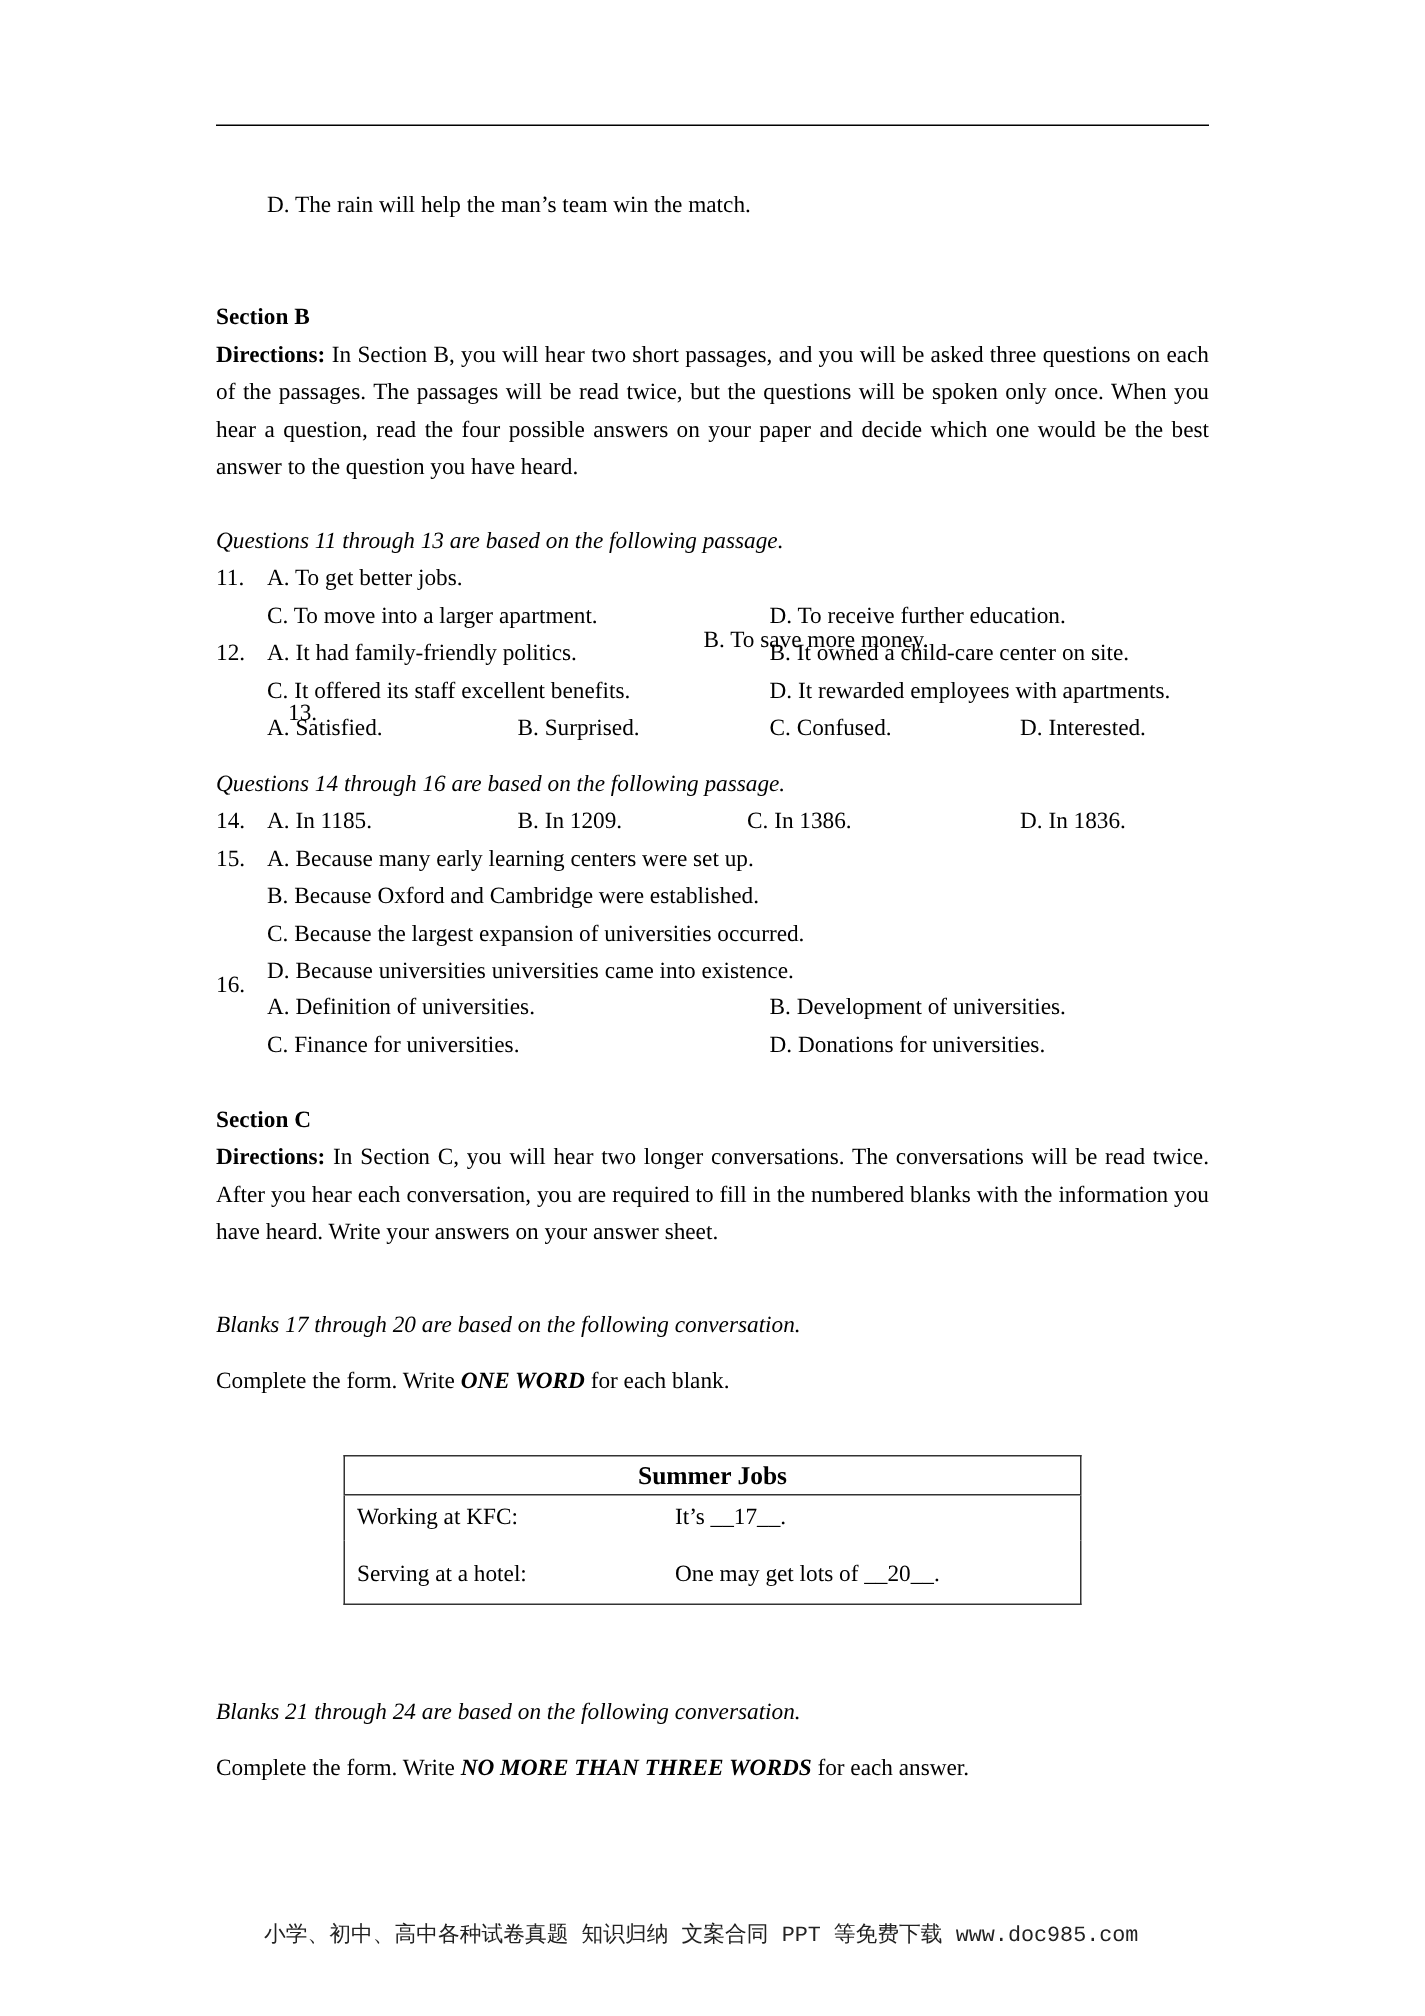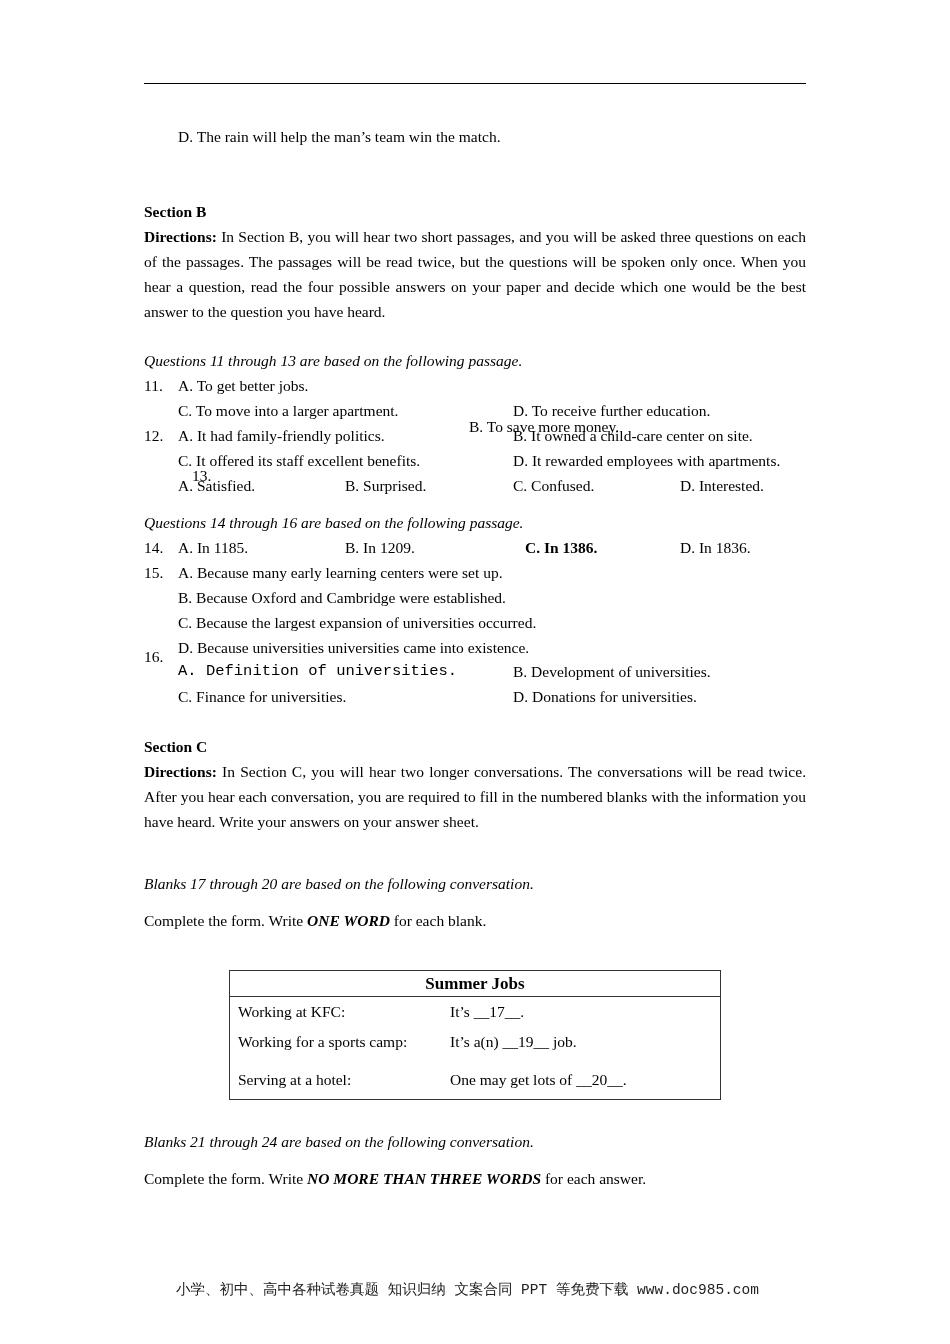--- a/index.html
+++ b/index.html
@@ -69,35 +69,35 @@
   <div class="abs" style="left:513px; top:478px;">C. Confused.</div>
   <div class="abs" style="left:680px; top:478px;">D. Interested.</div>
 </div>
 
 <div class="abs ital" style="left:144px; top:515px;">Questions 14 through 16 are based on the following passage.</div>
 
 <div>
   <div class="abs qnum" style="top:540px;">14.</div>
   <div class="abs" style="left:178px; top:540px;">A. In 1185.</div>
   <div class="abs" style="left:345px; top:540px;">B. In 1209.</div>
-  <div class="abs" style="left:525px; top:540px;font-weight:bold;">C. In 1386.</div>
+  <div class="abs" style="left:498px; top:540px;">C. In 1386.</div>
   <div class="abs" style="left:680px; top:540px;">D. In 1836.</div>
 </div>
 
 <div>
   <div class="abs qnum" style="top:565px;">15.</div>
   <div class="abs" style="left:178px; top:565px;">A. Because many early learning centers were set up.</div>
   <div class="abs" style="left:178px; top:590px;">B. Because Oxford and Cambridge were established.</div>
   <div class="abs" style="left:178px; top:615px;">C. Because the largest expansion of universities occurred.</div>
   <div class="abs" style="left:178px; top:640px;">D. Because universities universities came into existence.</div>
 </div>
 
 <div>
   <div class="abs qnum" style="top:649px;">16.</div>
-  <div class="abs" style="left:178px; top:664px;font-family:Liberation Mono, monospace;">A. Definition of universities.</div>
+  <div class="abs" style="left:178px; top:664px;">A. Definition of universities.</div>
   <div class="abs" style="left:513px; top:664px;">B. Development of universities.</div>
   <div class="abs" style="left:178px; top:689px;">C. Finance for universities.</div>
   <div class="abs" style="left:513px; top:689px;">D. Donations for universities.</div>
 </div>
 
 <div class="abs bold" style="left:144px; top:739px;">Section C</div>
 <div class="para" style="top:759px;"><span class="bold">Directions:</span><span> In Section C, you will hear two longer conversations. The conversations will be read twice. After you hear each conversation, you are required to fill in the numbered blanks with the information you have heard. Write your answers on your answer sheet.</span></div>
 
 <div class="abs ital" style="left:144px; top:876px;">Blanks 17 through 20 are based on the following conversation.</div>
 <div class="abs" style="left:144px; top:913px;"><span>Complete the form. Write </span><span class="bold ital">ONE WORD</span><span> for each blank.</span></div>
@@ -106,24 +106,20 @@
   <thead>
     <tr>
         <th colspan="2">Summer Jobs</th>
       </tr>
   </thead>
   <tbody>
     <tr>
       <td style="width:212px;">Working at KFC:</td>
       <td class="c2">It’s __17__.</td>
     </tr>
-    <tr>
-      <td>Working for a sports camp:</td>
-      <td class="c2">It’s a(n) __19__ job.</td>
-    </tr>
     <tr class="last">
       <td>Serving at a hotel:</td>
       <td class="c2">One may get lots of __20__.</td>
     </tr>
   </tbody>
 </table>
 
 <div class="abs ital" style="left:144px; top:1134px;">Blanks 21 through 24 are based on the following conversation.</div>
 <div class="abs" style="left:144px; top:1171px;"><span>Complete the form. Write </span><span class="bold ital">NO MORE THAN THREE WORDS</span><span> for each answer.</span></div>
 

